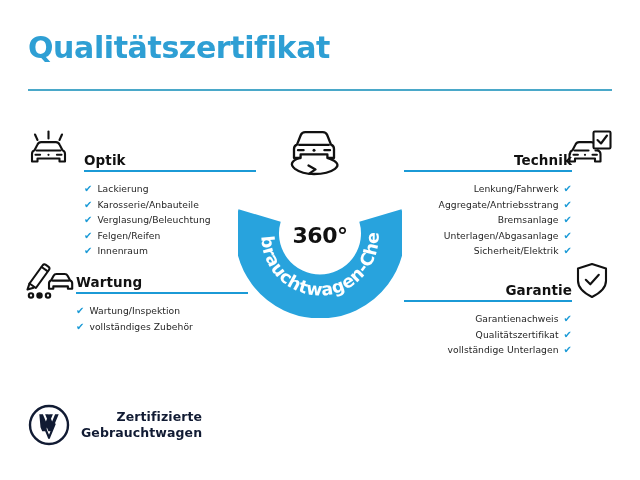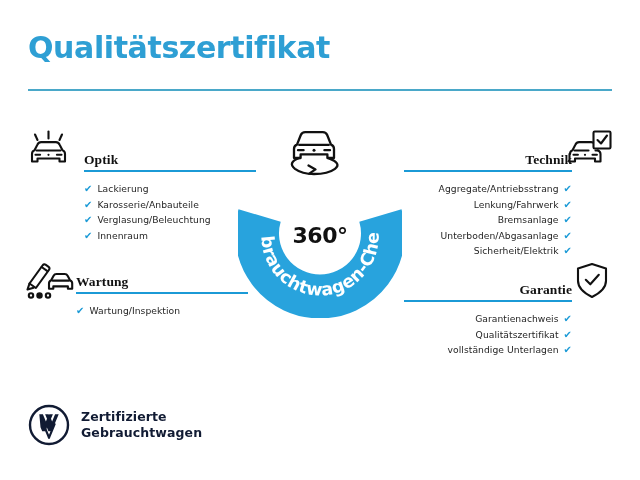--- a/index.html
+++ b/index.html
@@ -54,21 +54,20 @@
     height: 26px;
   }
   .sec-title {
     position: absolute;
     bottom: 4px;
     font-size: 13.5px;
     font-weight: 700;
     color: #111111;
     letter-spacing: 0.1px;
     white-space: nowrap;
-    font-family: Liberation Serif, serif;
   }
   .sec-rule {
     position: absolute;
     bottom: 0;
     height: 1.6px;
     background: #1b9ad6;
   }
 
   .items {
     list-style: none;
@@ -149,21 +148,21 @@
     gap: 11px;
   }
   .vw-logo { flex: 0 0 auto; }
   .footer-text {
     font-size: 12.5px;
     font-weight: 600;
     line-height: 16px;
     color: #111b33;
     letter-spacing: 0.1px;
   }
-  .footer-text span { display: block; }
+  .footer-text span { display: block; text-align: right; }
 </style>
 </head>
 <body>
 
 <div class="page">
 
   <div class="page-title">Qualitätszertifikat</div>
   <div class="title-rule"></div>
 
   <div class="sec-icon" id="icon-optik">
@@ -216,44 +215,46 @@
 
   <div class="section col-left" id="sec-optik">
     <div class="sec-head">
       <div class="sec-title">Optik</div>
       <div class="sec-rule"></div>
     </div>
     <ul class="items">
       <li><span class="check">✔</span><span>Lackierung</span></li>
       <li><span class="check">✔</span><span>Karosserie/Anbauteile</span></li>
       <li><span class="check">✔</span><span>Verglasung/Beleuchtung</span></li>
+      <li><span class="check">✔</span><span>Felgen/Reifen</span></li>
       <li><span class="check">✔</span><span>Innenraum</span></li>
     </ul>
   </div>
 
   <div class="section col-left" id="sec-wartung">
     <div class="sec-head">
       <div class="sec-title">Wartung</div>
       <div class="sec-rule"></div>
     </div>
     <ul class="items">
       <li><span class="check">✔</span><span>Wartung/Inspektion</span></li>
+      <li><span class="check">✔</span><span>vollständiges Zubehör</span></li>
     </ul>
   </div>
 
   <div class="section col-right" id="sec-technik">
     <div class="sec-head">
       <div class="sec-title">Technik</div>
       <div class="sec-rule"></div>
     </div>
     <ul class="items">
+      <li><span>Lenkung/Fahrwerk</span><span class="check">✔</span></li>
       <li><span>Aggregate/Antriebsstrang</span><span class="check">✔</span></li>
-      <li><span>Lenkung/Fahrwerk</span><span class="check">✔</span></li>
       <li><span>Bremsanlage</span><span class="check">✔</span></li>
-      <li><span>Unterboden/Abgasanlage</span><span class="check">✔</span></li>
+      <li><span>Unterlagen/Abgasanlage</span><span class="check">✔</span></li>
       <li><span>Sicherheit/Elektrik</span><span class="check">✔</span></li>
     </ul>
   </div>
 
   <div class="section col-right" id="sec-garantie">
     <div class="sec-head">
       <div class="sec-title">Garantie</div>
       <div class="sec-rule"></div>
     </div>
     <ul class="items">

